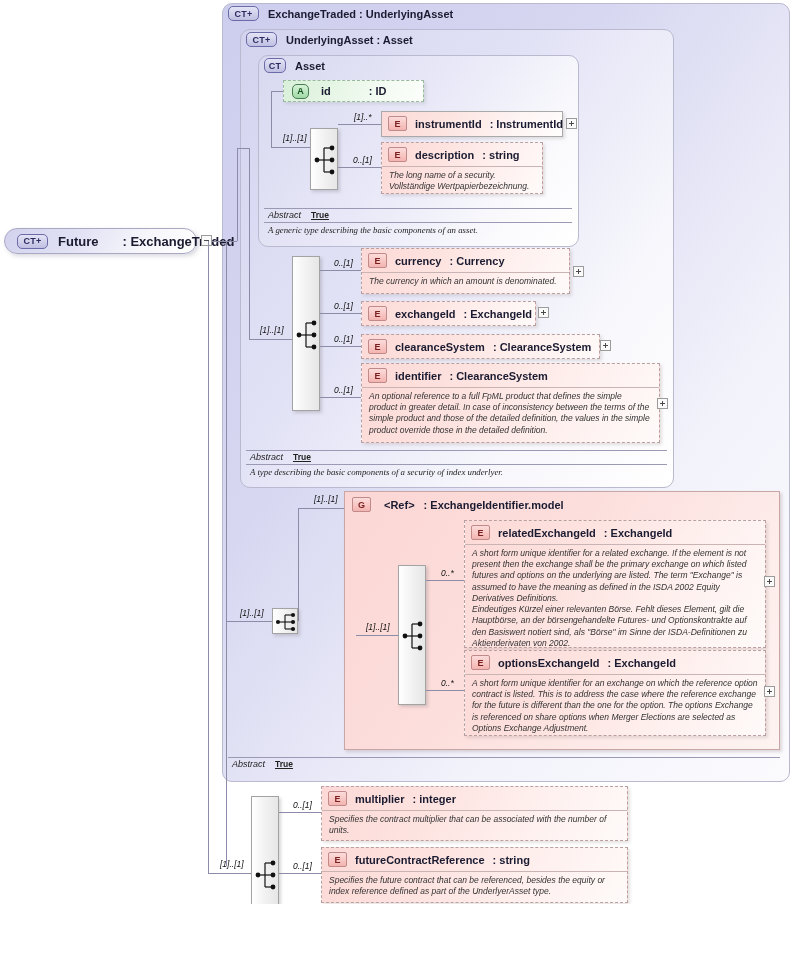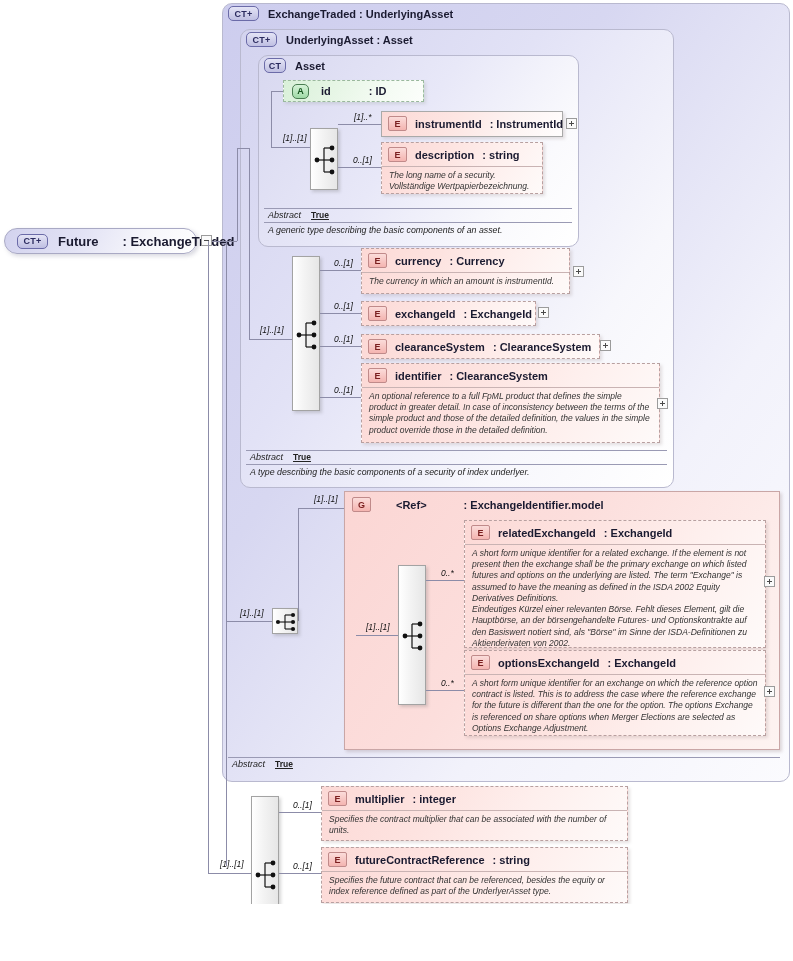--- a/index.html
+++ b/index.html
@@ -60,21 +60,21 @@
        background:linear-gradient(90deg,#ffffff 0%,#f3f3f3 45%,#e6e6e6 100%);
        box-shadow:2px 2px 3px rgba(100,100,100,.25);}
   .seq svg{display:block;}
 
   
   .foot{position:absolute;box-sizing:border-box;}
   .foot .rule{border-top:1px solid #9a9ab4;height:0;}
   .foot .row{display:flex;align-items:center;gap:10px;padding:1px 0 2px 4px;font-size:9px;color:#222;}
   .foot .k{font-style:italic;}
   .foot .v{font-weight:bold;font-size:8.5px;text-decoration:underline;}
-  .foot .desc{font-size:8.8px;font-style:italic;color:#222;padding:2px 0 0 4px;}
+  .foot .desc{font-size:8.8px;font-style:italic;color:#222;padding:2px 0 0 4px;font-family:Liberation Serif, serif;}
 
   
   .exp{position:absolute;width:11px;height:11px;box-sizing:border-box;
        border:1px solid #9b9b9b;background:#fafafa;}
   .exp:before{content:"";position:absolute;left:2px;top:4px;width:5px;height:1px;background:#4a4a4a;}
   .exp.plus:after{content:"";position:absolute;left:4px;top:2px;width:1px;height:5px;background:#4a4a4a;}
 
   
   .ln{position:absolute;background:#8c8ca8;}
   .lnh{height:1px;}
@@ -184,21 +184,21 @@
   <div class="ln lnh" style="left:237px;top:148px;width:12px;"></div>
 
   <div class="ln lnh" style="left:320px;top:270px;width:41px;"></div>
   <div class="card" style="left:334px;top:258px;">0..[1]</div>
   <div class="node dashed" style="left:361px;top:248px;width:209px;height:46px;">
     <div class="node-title">
       <span class="badge badge-e">E</span>
       <span class="node-name">currency</span>
       <span class="node-name">: Currency</span>
     </div>
-    <div class="node-doc">The currency in which an amount is instrumentId.</div>
+    <div class="node-doc">The currency in which an amount is denominated.</div>
   </div>
   <div class="exp plus" style="left:573px;top:266px;"></div>
 
   <div class="ln lnh" style="left:320px;top:313px;width:41px;"></div>
   <div class="card" style="left:334px;top:301px;">0..[1]</div>
   <div class="node dashed" style="left:361px;top:301px;width:175px;height:25px;">
     <div class="node-title">
       <span class="badge badge-e">E</span>
       <span class="node-name">exchangeId</span>
       <span class="node-name">: ExchangeId</span>
@@ -236,22 +236,22 @@
       <span class="v">True</span>
     </div>
     <div class="rule"></div>
     <div class="desc">A type describing the basic components of a security of index underlyer.</div>
   </div>
 
   <div class="grp-box" style="left:344px;top:491px;width:436px;height:259px;"></div>
 
   <div class="ct-header" style="left:352px;top:497px;">
     <span class="badge badge-g">G</span>
-    <span class="hdr-title" style="margin-left:16px;">&lt;Ref&gt;</span>
-    <span class="hdr-title" style="margin-left:28px;">: ExchangeIdentifier.model</span>
+    <span class="hdr-title" style="margin-left:4px;">&lt;Ref&gt;</span>
+    <span class="hdr-title" style="">: ExchangeIdentifier.model</span>
   </div>
   <div class="card" style="left:314px;top:494px;">[1]..[1]</div>
   <div class="ln lnh" style="left:298px;top:508px;width:46px;"></div>
   <div class="ln lnv" style="left:298px;top:508px;height:113px;"></div>
 
   <div class="seq" style="left:398px;top:565px;width:28px;height:140px;">
     <svg width="28" height="140" viewBox="0 0 28 140">
       <circle cx="6" cy="70" r="2.4" fill="#111"></circle>
       <line x1="8" y1="70" x2="13" y2="70" stroke="#111" stroke-width="1.2"></line>
       <line x1="13" y1="58" x2="13" y2="82" stroke="#111" stroke-width="1.2"></line>

